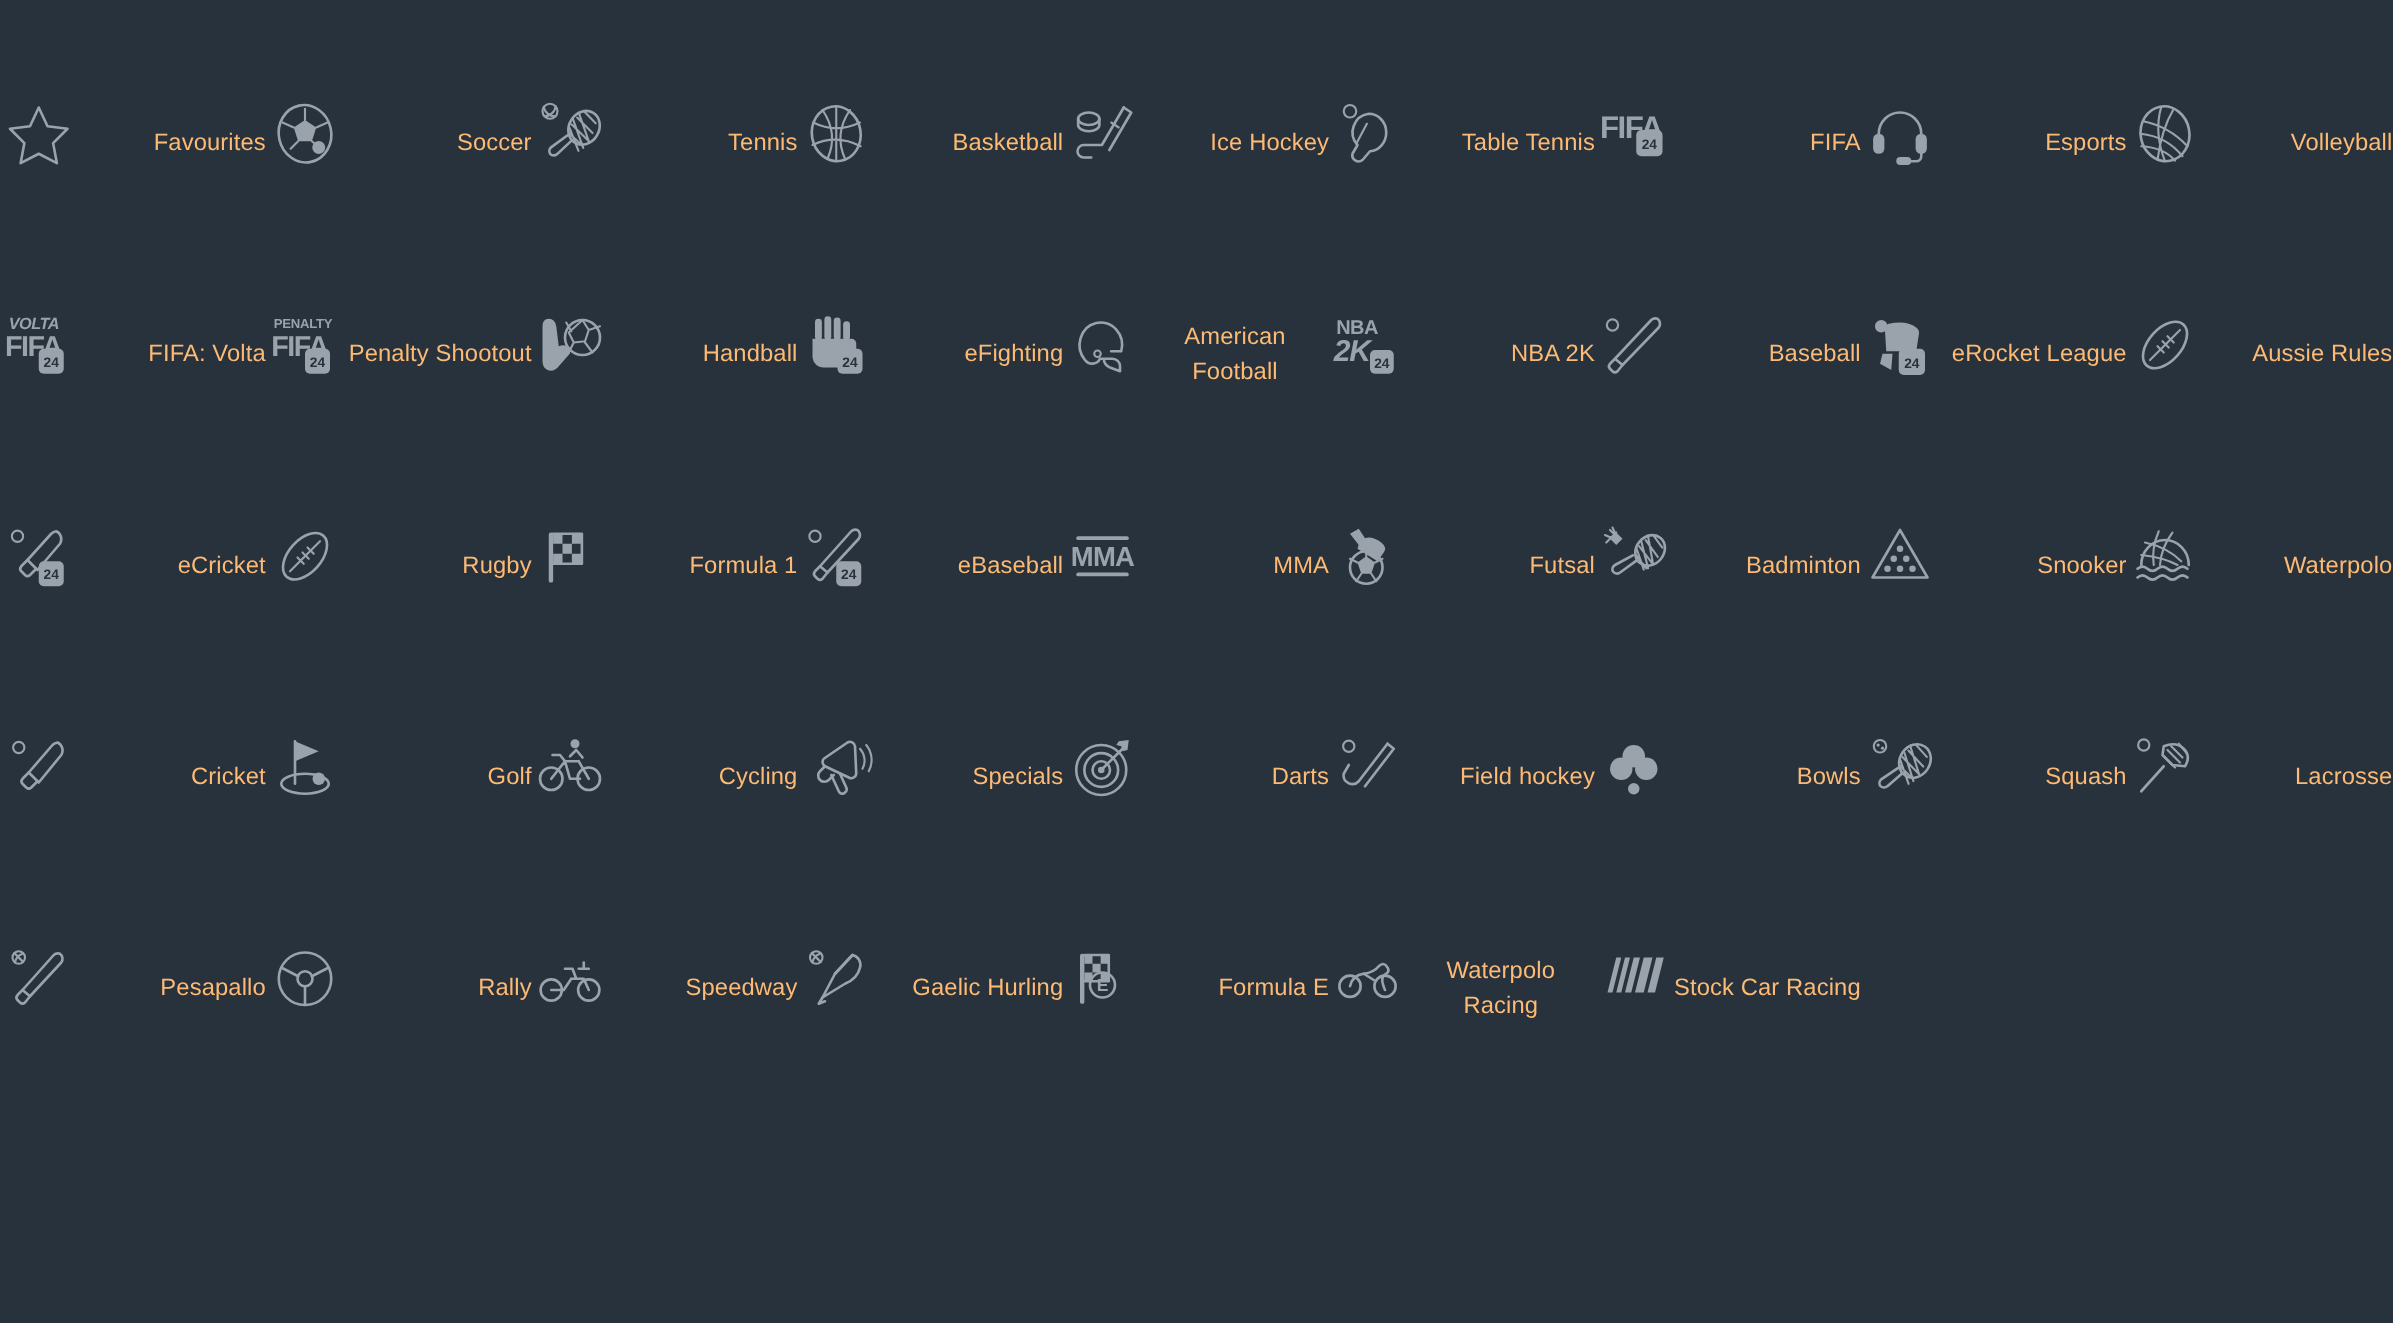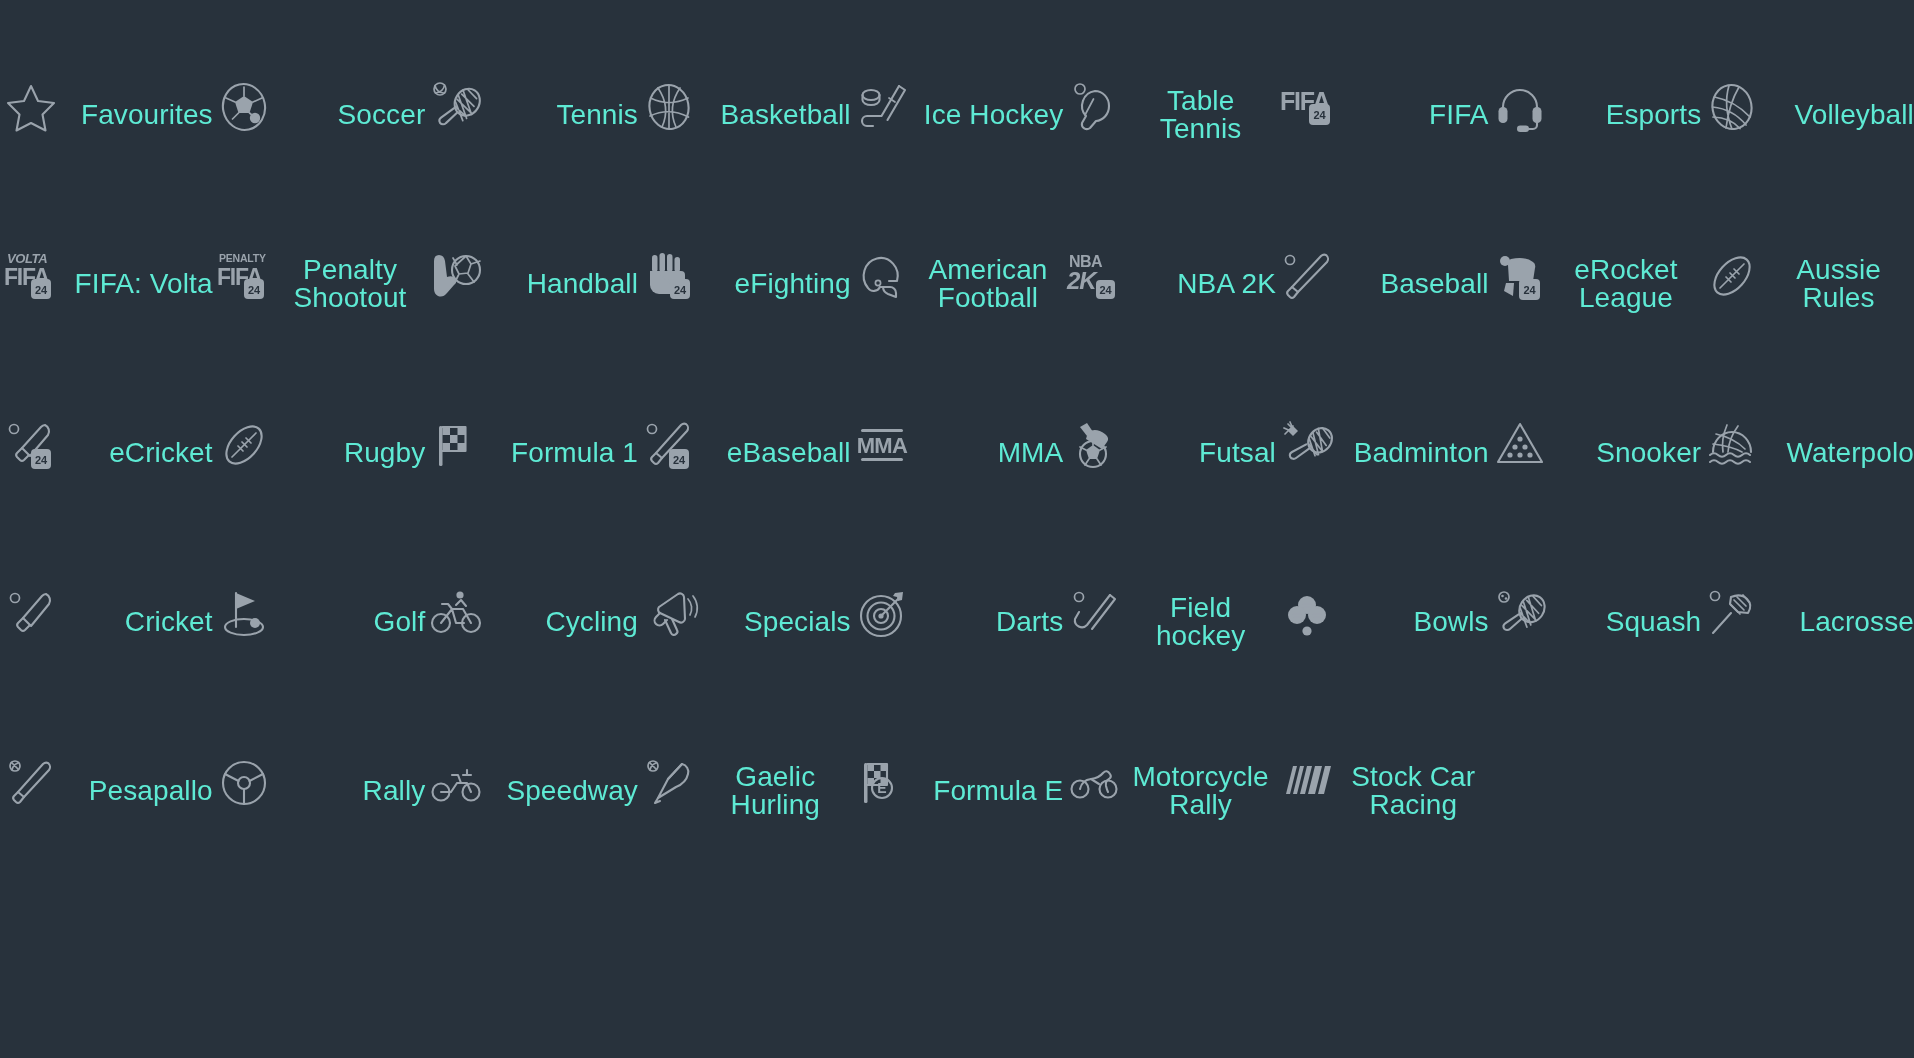--- a/index.html
+++ b/index.html
@@ -41,24 +41,24 @@
     justify-content: center;
     margin-bottom: 16px;
   }
   .icon-wrap svg {
     width: 62px;
     height: 62px;
     display: block;
     overflow: visible;
   }
   .label {
-    font-size: 28px;
+    font-size: 19px;
     line-height: 28px;
     text-align: center;
-    color: #5eead4;
+    color: #fdba74;
     letter-spacing: 0.1px;
     max-width: 200px;
     font-weight: 400;
   }
   
   .st {
     fill: none;
     stroke: #9aa3ac;
     stroke-width: 2.1;
     stroke-linecap: round;
@@ -577,21 +577,21 @@
     </div>
     <div class="cell">
       <div class="icon-wrap">
         <svg viewBox="0 0 62 62">
           <circle class="st" cx="17" cy="37" r="8.5"></circle>
           <circle class="st" cx="45" cy="37" r="8.5"></circle>
           <path class="st" d="M17 37 q2-9 11-10 q8-1 12-6 q4-4 7 1 q2 3-1 5 q-4 2-3 7 q1 4 2 6"></path>
           <path class="st" d="M28 27 l8 5"></path>
         </svg>
       </div>
-      <div class="label">Motorcycle Rally</div>
+      <div class="label">Waterpolo Racing</div>
     </div>
     <div class="cell">
       <div class="icon-wrap">
         <svg viewBox="0 0 62 62">
           <g class="stf">
             <path d="M17 14 l4 0 l-7 28 l-4 0 Z"></path>
             <path d="M24 14 l4 0 l-7 28 l-4 0 Z"></path>
             <path d="M31 14 l5 0 l-7 28 l-5 0 Z"></path>
             <path d="M39 14 l7 0 l-7 28 l-7 0 Z"></path>
             <path d="M49 14 l6 0 l-7 28 l-6 0 Z"></path>

